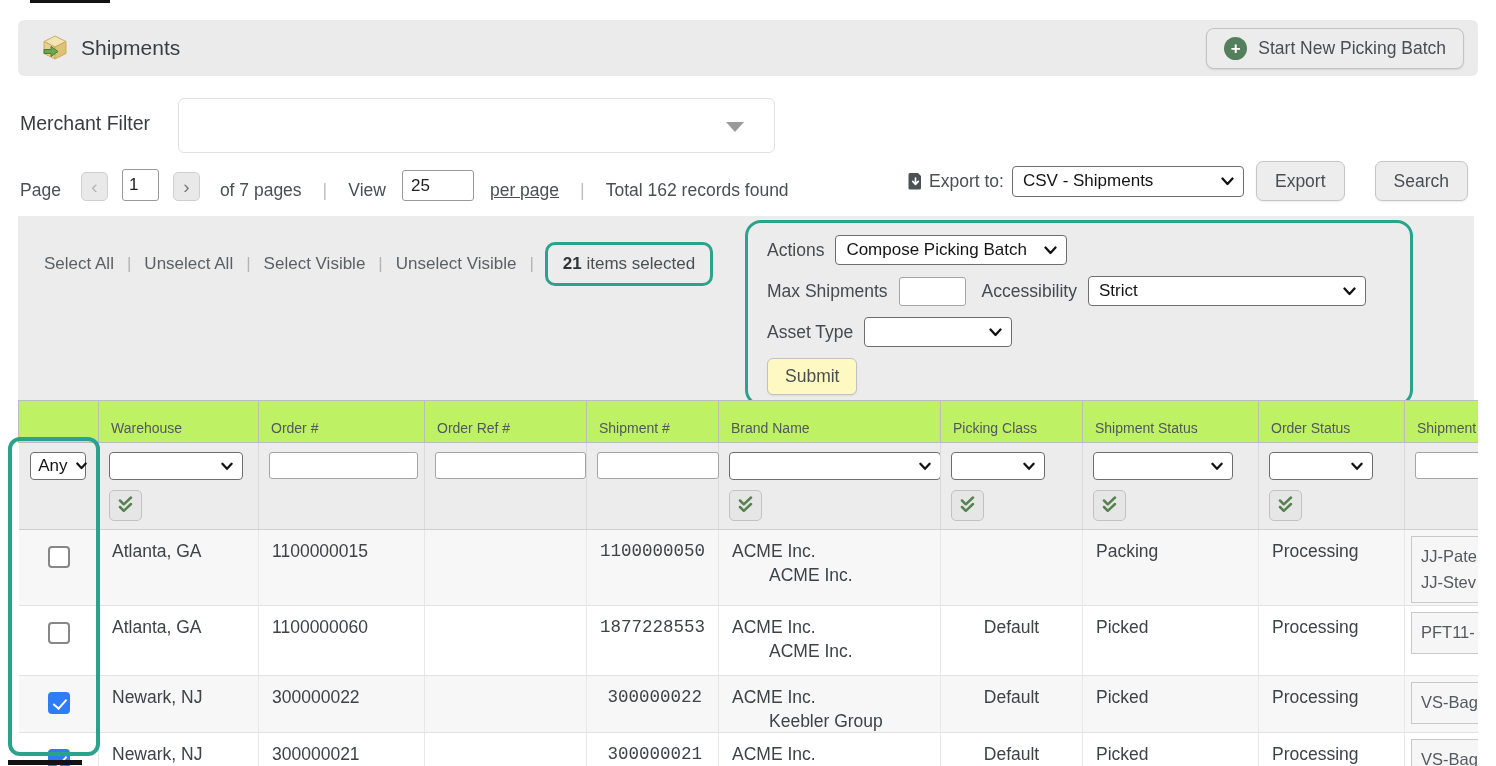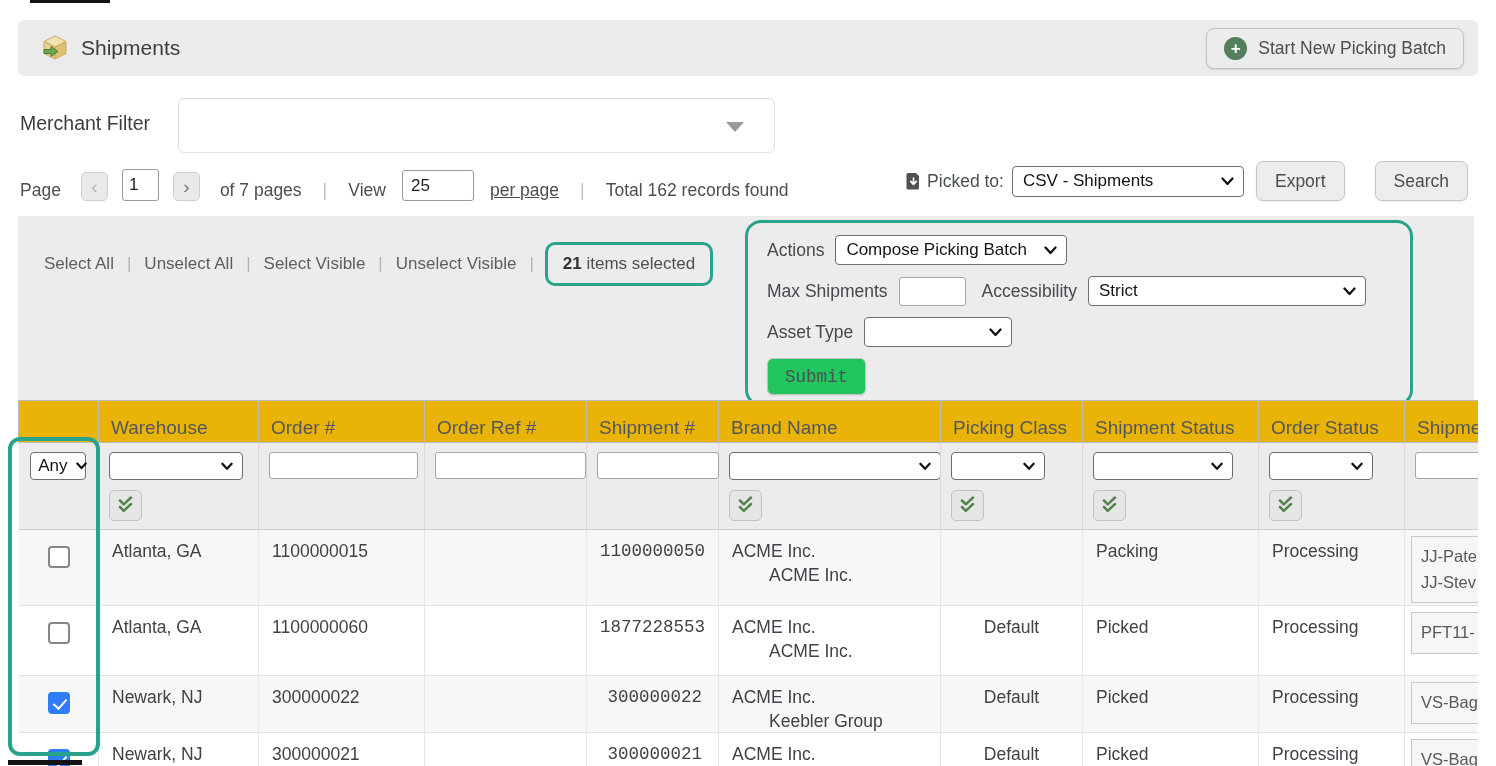--- a/index.html
+++ b/index.html
@@ -58,27 +58,27 @@
   .sel-link { cursor:pointer; }
   .sel-links .sep { color:#b3b3b3; margin:0 13px; }
   .count-box { border:3px solid var(--teal); border-radius:10px; padding:9px 15px; margin-left:2px;
                font-size:17px; color:#4b4f52; background:#ececec; }
   .count-box b { color:#303336; }
 
   .actions-box { position:absolute; left:727px; top:4px; width:668px; height:186px;
                  border:3px solid var(--teal); border-radius:16px; padding:12px 0 0 19px; }
   .arow { display:flex; align-items:center; margin-bottom:11px; font-size:17.5px; color:#46494d; }
   .arow .lbl { margin-right:11px; }
-  .submit-btn { height:37px; padding:0 17px; background:#22c55e; border:1px solid #c2c2c2; border-radius:6px;
-                font-size:17.5px; color:#4a4e52; box-shadow:0 1px 2px rgba(0,0,0,.08); cursor:pointer; font-family:Liberation Mono, monospace; }
+  .submit-btn { height:37px; padding:0 17px; background:#fef9c3; border:1px solid #c2c2c2; border-radius:6px;
+                font-size:17.5px; color:#4a4e52; box-shadow:0 1px 2px rgba(0,0,0,.08); cursor:pointer; font-family:Liberation Sans, sans-serif; }
 
   
   .table-wrap { position:absolute; left:18px; top:400px; width:1460px; height:366px; overflow:hidden; }
   table { border-collapse:collapse; table-layout:fixed; width:1624px; }
-  thead th { height:42px; background:#eab308; border:1px solid #bcbcbc; font-weight:400; font-size:19px;
+  thead th { height:42px; background:#bef264; border:1px solid #bcbcbc; font-weight:400; font-size:14px;
              color:#53575b; text-align:left; padding:12px 0 0 12px; cursor:pointer; }
   tr.filter-row td { background:#ececec; border-right:1px solid #dadada; border-bottom:1px solid #cfcfcf;
                      vertical-align:top; padding:9px 0 8px 10px; height:76px; }
   .flt-input { height:27px; border:1px solid #a5a5a5; border-radius:3px; background:#fff; font-family:inherit;
                font-size:16px; padding:0 6px; }
   .chk-btn { width:33px; height:31px; background:#e6e6e6; border:1px solid #c2c2c2; border-radius:5px;
              display:flex; align-items:center; justify-content:center; margin-top:10px; cursor:pointer; }
 
   tbody td { border-right:1px solid #e7e7e7; border-bottom:1px solid #e2e2e2; vertical-align:top;
              padding:11px 0 0 13px; font-size:17.5px; color:#3f4347; }
@@ -146,21 +146,21 @@
     <span class="vsep">|</span>
     <span>Total 162 records found</span>
 
     <span class="right-group">
       <span style="display:flex;margin-right:6px;">
         <svg width="15" height="18" viewBox="0 0 15 18">
           <path d="M2 1 h8 l3 3 v12 a1.5 1.5 0 0 1 -1.5 1.5 h-9.5 a1.5 1.5 0 0 1 -1.5 -1.5 v-13.5 a1.5 1.5 0 0 1 1.5 -1.5 z" fill="#4c5156"></path>
           <path d="M7.5 6 v6 M4.7 9.4 l2.8 2.9 2.8 -2.9" stroke="#fff" stroke-width="1.7" fill="none" stroke-linecap="round" stroke-linejoin="round"></path>
         </svg>
       </span>
-      <span>Picked to:</span>
+      <span>Export to:</span>
       <span class="sel" style="width:232px;margin-left:8px;height:31px;">
         <span>CSV - Shipments</span>
         <svg width="13" height="9" viewBox="0 0 13 9">
             <path d="M1.5 1.5 L6.5 7 L11.5 1.5" stroke="#111" stroke-width="2.3" fill="none" stroke-linecap="round" stroke-linejoin="round"></path>
           </svg>
       </span>
       <button class="gray-btn" style="margin-left:12px;">Export</button>
       <button class="gray-btn" style="margin-left:30px;">Search</button>
     </span>
   </div>

